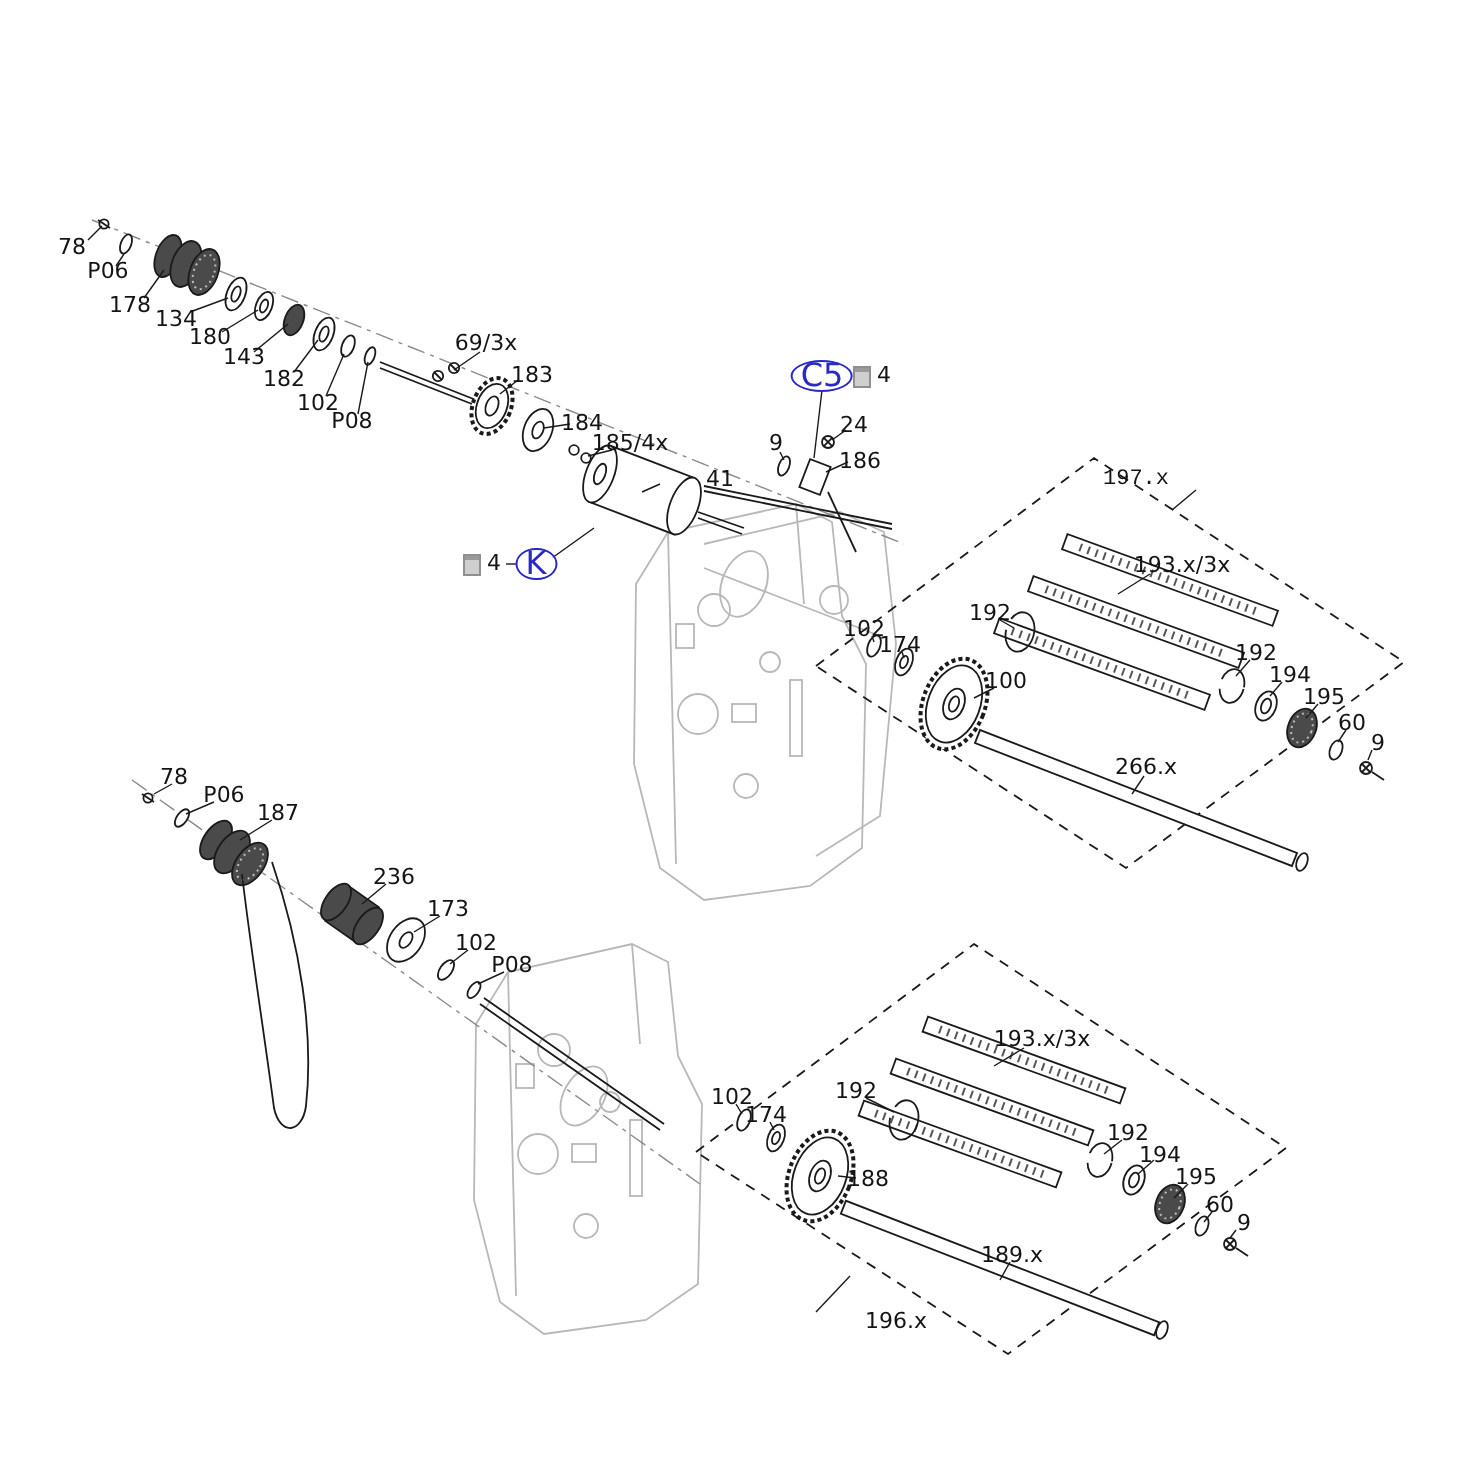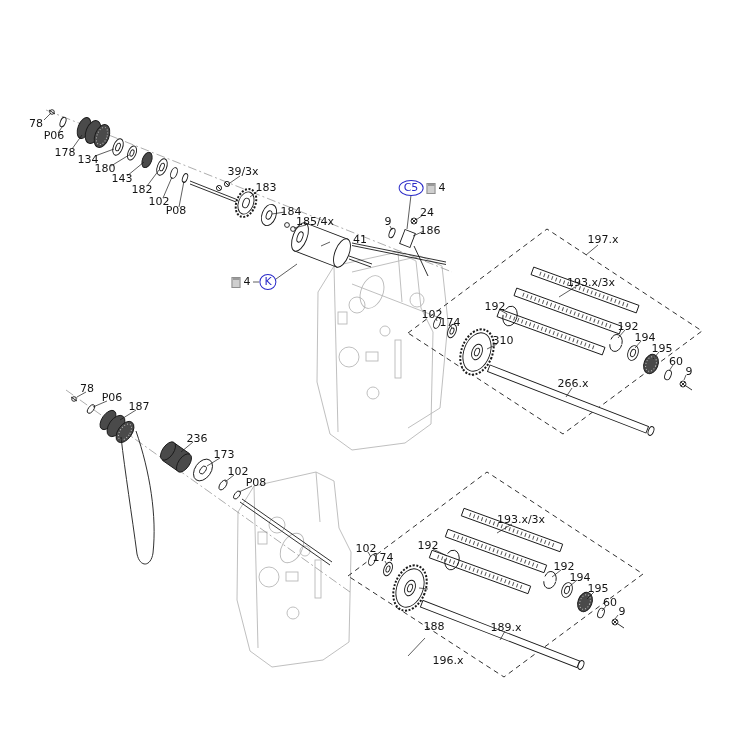--- a/index.html
+++ b/index.html
@@ -2,21 +2,21 @@
 <html style="--callout-blue: #2929c8;"><head>
 <meta charset="utf-8">
 <style>
   html,body{margin:0;padding:0;background:#ffffff;}
   .stage{position:relative;width:736px;height:737px;background:#fff;overflow:hidden;
          font-family:"DejaVu Sans","Liberation Sans",sans-serif;}
   .stage svg{position:absolute;left:0;top:0;}
   #labels-layer{position:absolute;left:0;top:0;width:736px;height:633px;}
   .lbl{position:absolute;transform:translate(-50%,-50%);font-size:11px;color:#141414;
        white-space:nowrap;line-height:12px;}
-  .callout{position:absolute;transform:translate(-50%,-50%);font-size:11px;line-height:12px;
+  .callout{position:absolute;transform:translate(-50%,-50%);font-size:16px;line-height:12px;
        color:var(--callout-blue,#2929c8);border:1.3px solid var(--callout-blue,#2929c8);
        border-radius:50%;padding:1px 4px;background:rgba(255,255,255,.85);cursor:pointer;}
   .note{position:absolute;transform:translate(-50%,-50%);display:flex;align-items:center;gap:3px;
        font-size:11px;color:#141414;line-height:12px;}
   .grease{display:inline-block;width:7px;height:9px;background:#cfcfcf;border:1px solid #8f8f8f;
        box-shadow:inset 0 2px 0 #9a9a9a;}
 </style>
 </head>
 <body>
 
@@ -245,52 +245,52 @@
 <div id="labels-layer">
       <div class="lbl" style="left: 36px; top: 124px;">78</div>
       <div class="lbl" style="left: 54px; top: 136px;">P06</div>
       <div class="lbl" style="left: 65px; top: 153px;">178</div>
       <div class="lbl" style="left: 88px; top: 160px;">134</div>
       <div class="lbl" style="left: 105px; top: 169px;">180</div>
       <div class="lbl" style="left: 122px; top: 179px;">143</div>
       <div class="lbl" style="left: 142px; top: 190px;">182</div>
       <div class="lbl" style="left: 159px; top: 202px;">102</div>
       <div class="lbl" style="left: 176px; top: 211px;">P08</div>
-      <div class="lbl" style="left: 243px; top: 172px;">39/3x</div>
+      <div class="lbl" style="left: 243px; top: 172px;">69/3x</div>
       <div class="lbl" style="left: 266px; top: 188px;">183</div>
       <div class="lbl" style="left: 291px; top: 212px;">184</div>
       <div class="lbl" style="left: 315px; top: 222px; text-align: right;">185/4x</div>
       <div class="lbl" style="left: 333px; top: 240px; margin-left: 27px;">41</div>
       <div class="lbl" style="left: 388px; top: 222px;">9</div>
       <div class="lbl" style="left: 427px; top: 213px;">24</div>
       <div class="lbl" style="left: 430px; top: 231px;">186</div>
-      <div class="lbl" style="left: 603px; top: 240px;">197.x</div>
+      <div class="lbl" style="left: 568px; top: 240px; font-family: Liberation Mono, monospace;">197.x</div>
       <div class="lbl" style="left: 591px; top: 283px;">193.x/3x</div>
       <div class="lbl" style="left: 495px; top: 307px;">192</div>
       <div class="lbl" style="left: 432px; top: 315px;">102</div>
       <div class="lbl" style="left: 450px; top: 323px;">174</div>
-      <div class="lbl" style="left: 503px; top: 341px;">310</div>
+      <div class="lbl" style="left: 503px; top: 341px;">100</div>
       <div class="lbl" style="left: 628px; top: 327px;">192</div>
       <div class="lbl" style="left: 645px; top: 338px;">194</div>
       <div class="lbl" style="left: 662px; top: 349px;">195</div>
       <div class="lbl" style="left: 676px; top: 362px;">60</div>
       <div class="lbl" style="left: 689px; top: 372px;">9</div>
       <div class="lbl" style="left: 573px; top: 384px;">266.x</div>
       <div class="lbl" style="left: 87px; top: 389px;">78</div>
       <div class="lbl" style="left: 112px; top: 398px;">P06</div>
       <div class="lbl" style="left: 139px; top: 407px;">187</div>
       <div class="lbl" style="left: 197px; top: 439px;">236</div>
       <div class="lbl" style="left: 224px; top: 455px;">173</div>
       <div class="lbl" style="left: 238px; top: 472px;">102</div>
       <div class="lbl" style="left: 256px; top: 483px;">P08</div>
       <div class="lbl" style="left: 521px; top: 520px;">193.x/3x</div>
       <div class="lbl" style="left: 428px; top: 546px;">192</div>
       <div class="lbl" style="left: 366px; top: 549px;">102</div>
       <div class="lbl" style="left: 383px; top: 558px;">174</div>
-      <div class="lbl" style="left: 434px; top: 590px; margin-top: 37px;">188</div>
+      <div class="lbl" style="left: 434px; top: 590px;">188</div>
       <div class="lbl" style="left: 564px; top: 567px;">192</div>
       <div class="lbl" style="left: 580px; top: 578px;">194</div>
       <div class="lbl" style="left: 598px; top: 589px;">195</div>
       <div class="lbl" style="left: 610px; top: 603px;">60</div>
       <div class="lbl" style="left: 622px; top: 612px;">9</div>
       <div class="lbl" style="left: 506px; top: 628px;">189.x</div>
       <div class="lbl" style="left: 412px; top: 661px; margin-left: 36px;">196.x</div>
       <div class="callout" style="left: 411px; top: 188px;">C5</div>
       <div class="callout" style="left: 268px; top: 282px;">K</div>
       <div class="note" style="left: 436px; top: 188px;">

